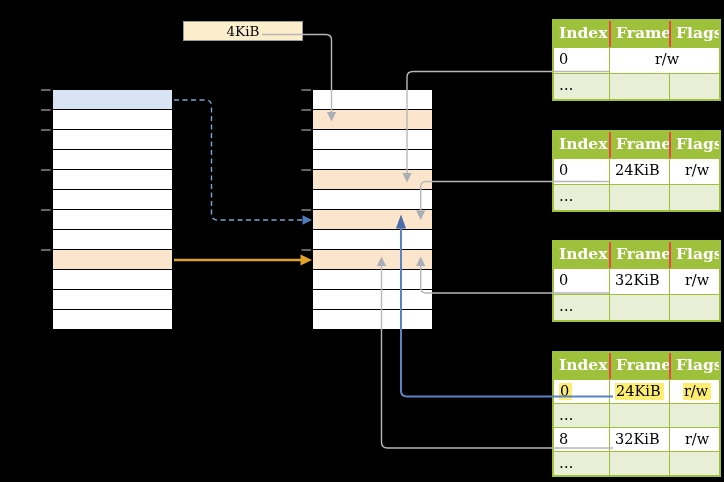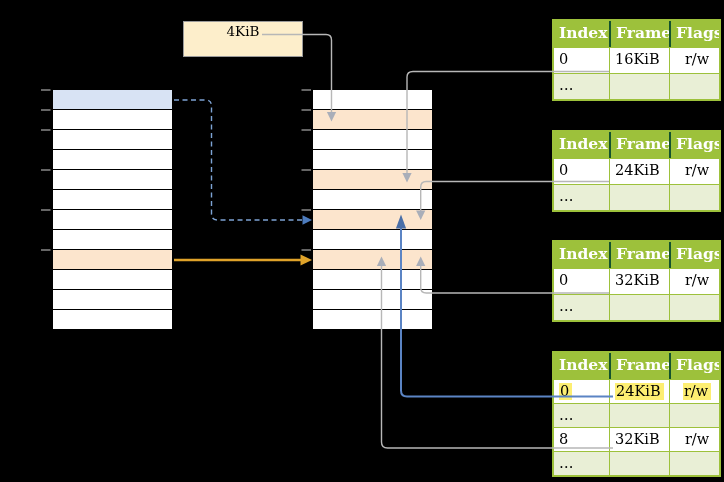--- a/index.html
+++ b/index.html
@@ -8,21 +8,21 @@
     --gray-line:#b7b7b7; --gray-head:#a9aeb9;
     --blue-line:#5b84c4; --blue-head:#4a6fa8;
     --dashed-blue-line:#7da3d4; --dashed-blue-head:#4d7cbe;
     --orange-line:#dfa32a; --tick-gray:#7f7f7f;
   }
   html,body{margin:0;padding:0;background:#000;}
   #stage{position:relative;width:724px;height:482px;background:#000;overflow:hidden;
          font-family:"DejaVu Serif","Liberation Serif",serif;}
 
   
-  #sizebox{position:absolute;left:183px;top:21px;width:120px;height:36px;box-sizing:border-box;
+  #sizebox{position:absolute;left:183px;top:21px;width:120px;height:20px;box-sizing:border-box;
            background:var(--cream-fill);border:1px solid #9a9a9a;text-align:center;
            font-size:13.5px;line-height:18px;color:#000;z-index:2;}
 
   
   .memcol{position:absolute;top:89px;width:119px;background:#fff;border:1px solid #000;z-index:1;}
   #vmem{left:52px;} #pmem{left:312px;}
   .mrow{height:20px;box-sizing:border-box;border-bottom:1px solid #000;}
   .mrow:last-child{height:19px;border-bottom:none;}
 
   
@@ -31,21 +31,21 @@
   #pt1{top:19px;} #pt2{top:130px;} #pt3{top:240px;} #pt4{top:351px;}
   .frow{display:flex;box-sizing:border-box;height:26px;}
   .frow.body{border-top:1px solid var(--table-green);}
   #pt4 .frow.body{height:24px;}
   .frow.head{background:var(--table-green);}
   .frow.green{background:var(--row-green);}
   .fcell{box-sizing:border-box;padding:3px 0 0 5px;font-size:14.5px;color:#000;
          overflow:hidden;white-space:nowrap;}
   .head .fcell{color:#fff;font-weight:bold;font-size:15.5px;padding-top:2px;}
   .c0{width:55px;} .c1{width:60px;} .c2{flex:1;text-align:center;}
-  .head .c1,.head .c2{border-left:2px solid #14532d;}
+  .head .c1,.head .c2{border-left:2px solid #ef4444;}
   .body .c1,.body .c2{border-left:1px solid var(--table-green);}
   .hl{background:var(--yellow-highlight);padding:0 3px 1px 1px;}
 
   
   #overlay{position:absolute;left:0;top:0;z-index:10;pointer-events:none;}
   .ln{fill:none;}
   .ln.gray{stroke:var(--gray-line);stroke-width:1.4;}
   .ah.gray{fill:var(--gray-head);}
   .ln.blue{stroke:var(--blue-line);stroke-width:2;}
   .ah.blue{fill:var(--blue-head);}
@@ -94,21 +94,20 @@
     </div>
 
   <div id="pt1" class="ftable">
       <div class="frow head">
         <div class="fcell c0">Index</div>
         <div class="fcell c1">Frame</div>
         <div class="fcell c2">Flags</div>
       </div>
       <div class="frow body">
         <div class="fcell c0">0</div>
-        <div class="fcell c1">16KiB</div>
         <div class="fcell c2">r/w</div>
       </div>
       <div class="frow body green">
         <div class="fcell c0">…</div>
         <div class="fcell c1"></div>
         <div class="fcell c2"></div>
       </div>
     </div>
   <div id="pt2" class="ftable">
       <div class="frow head">

